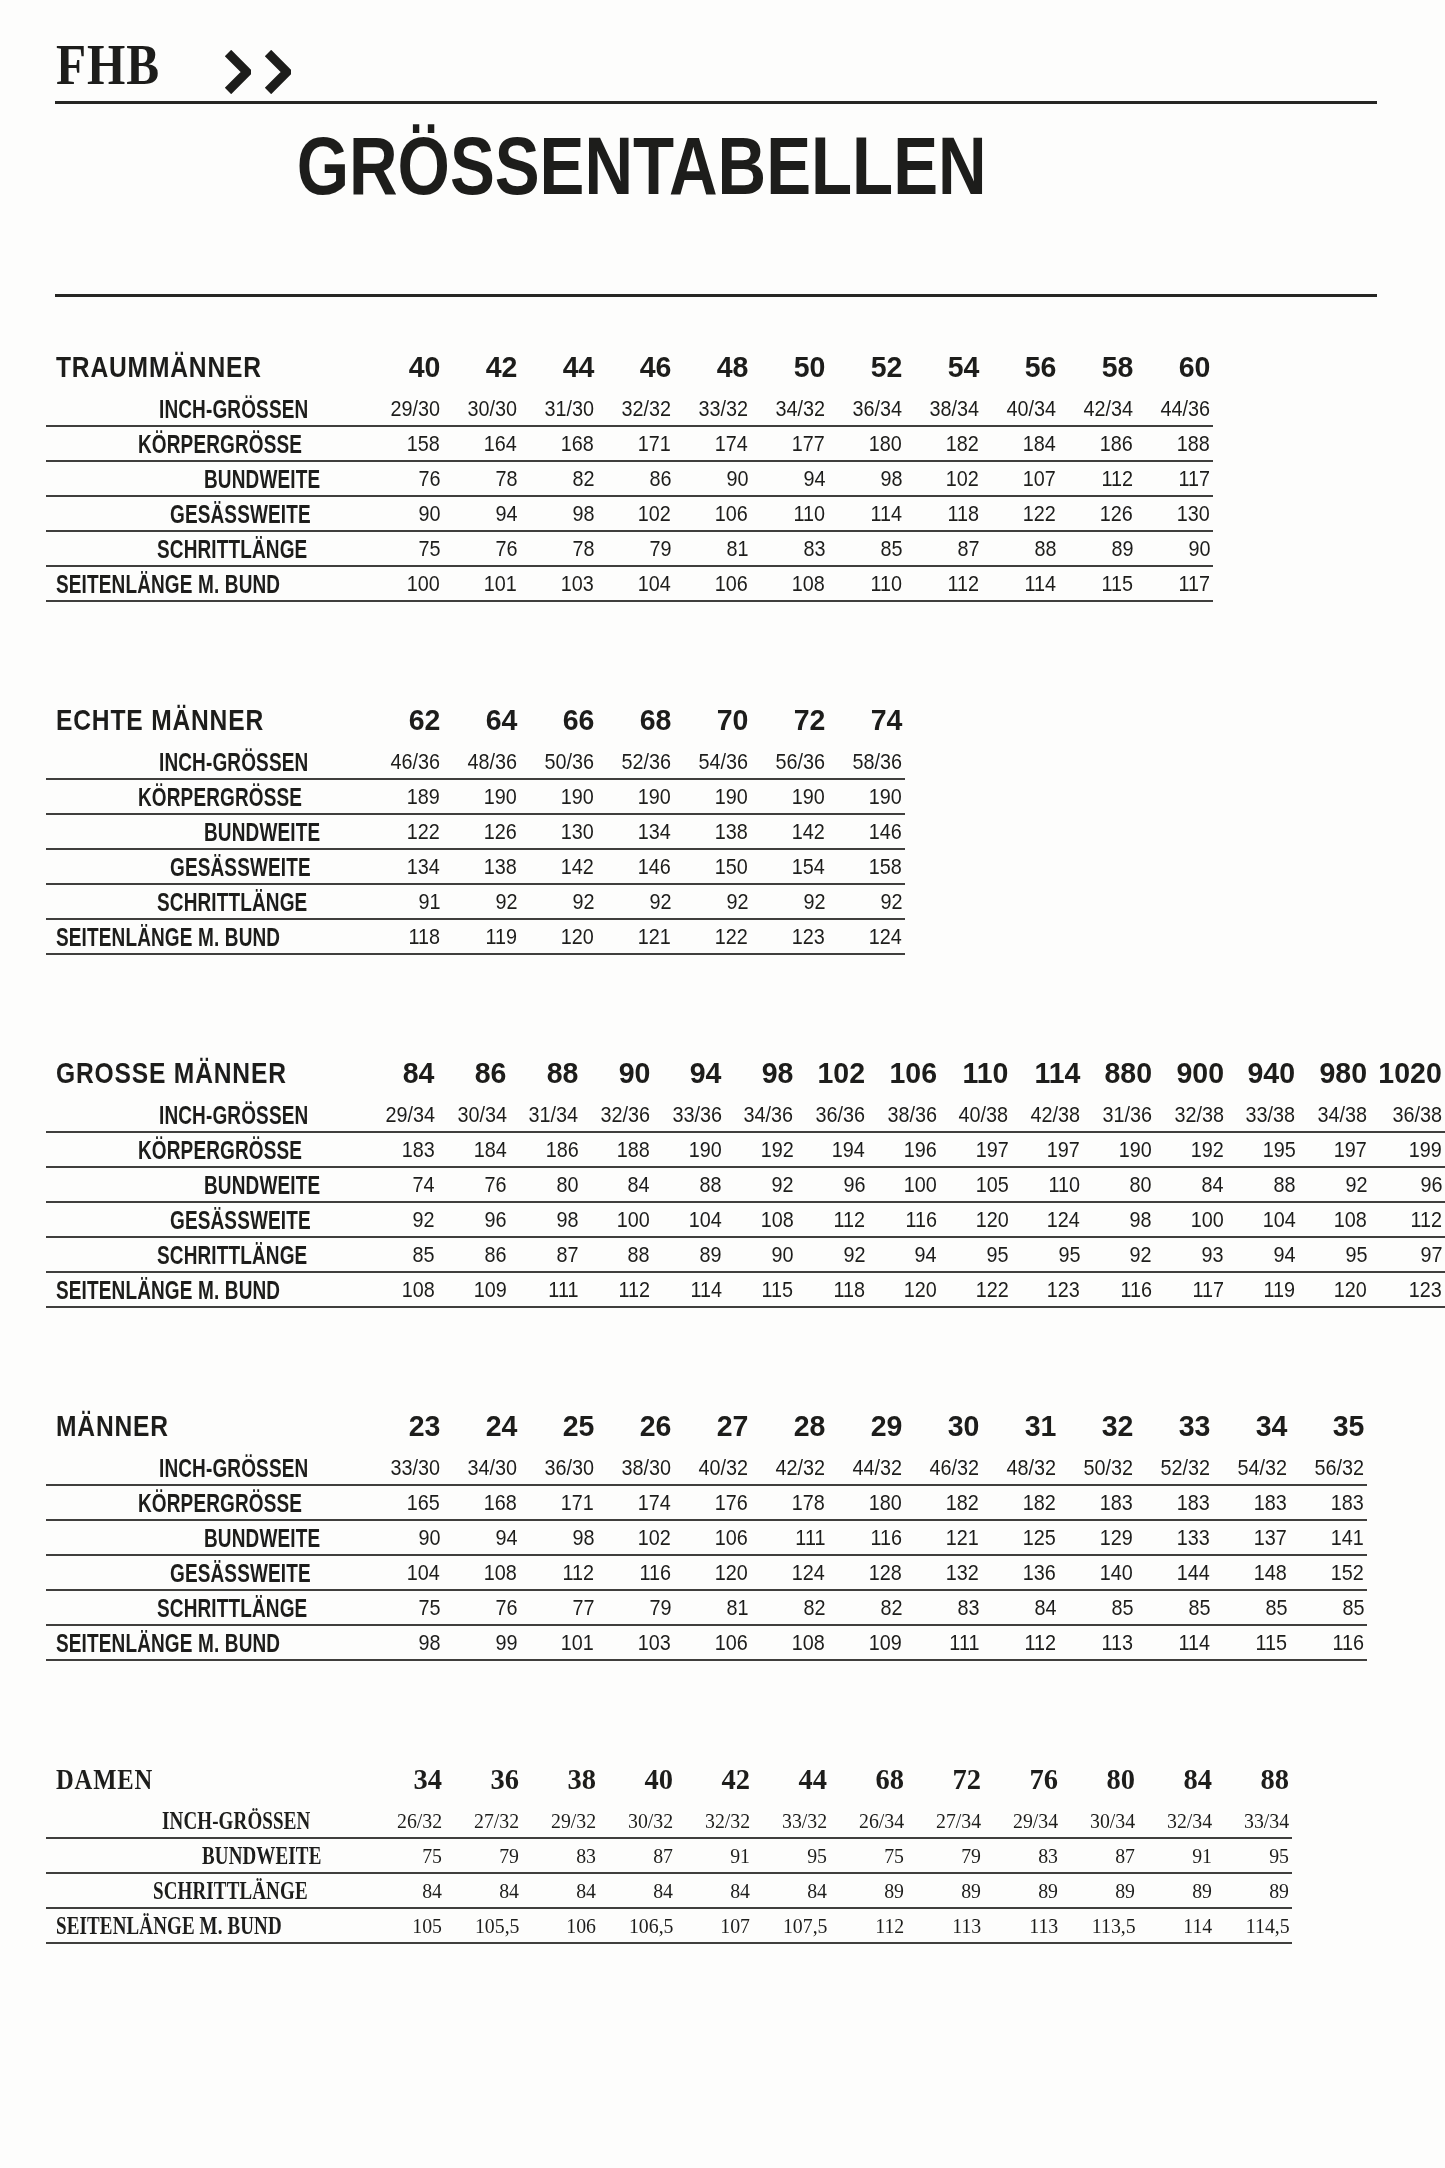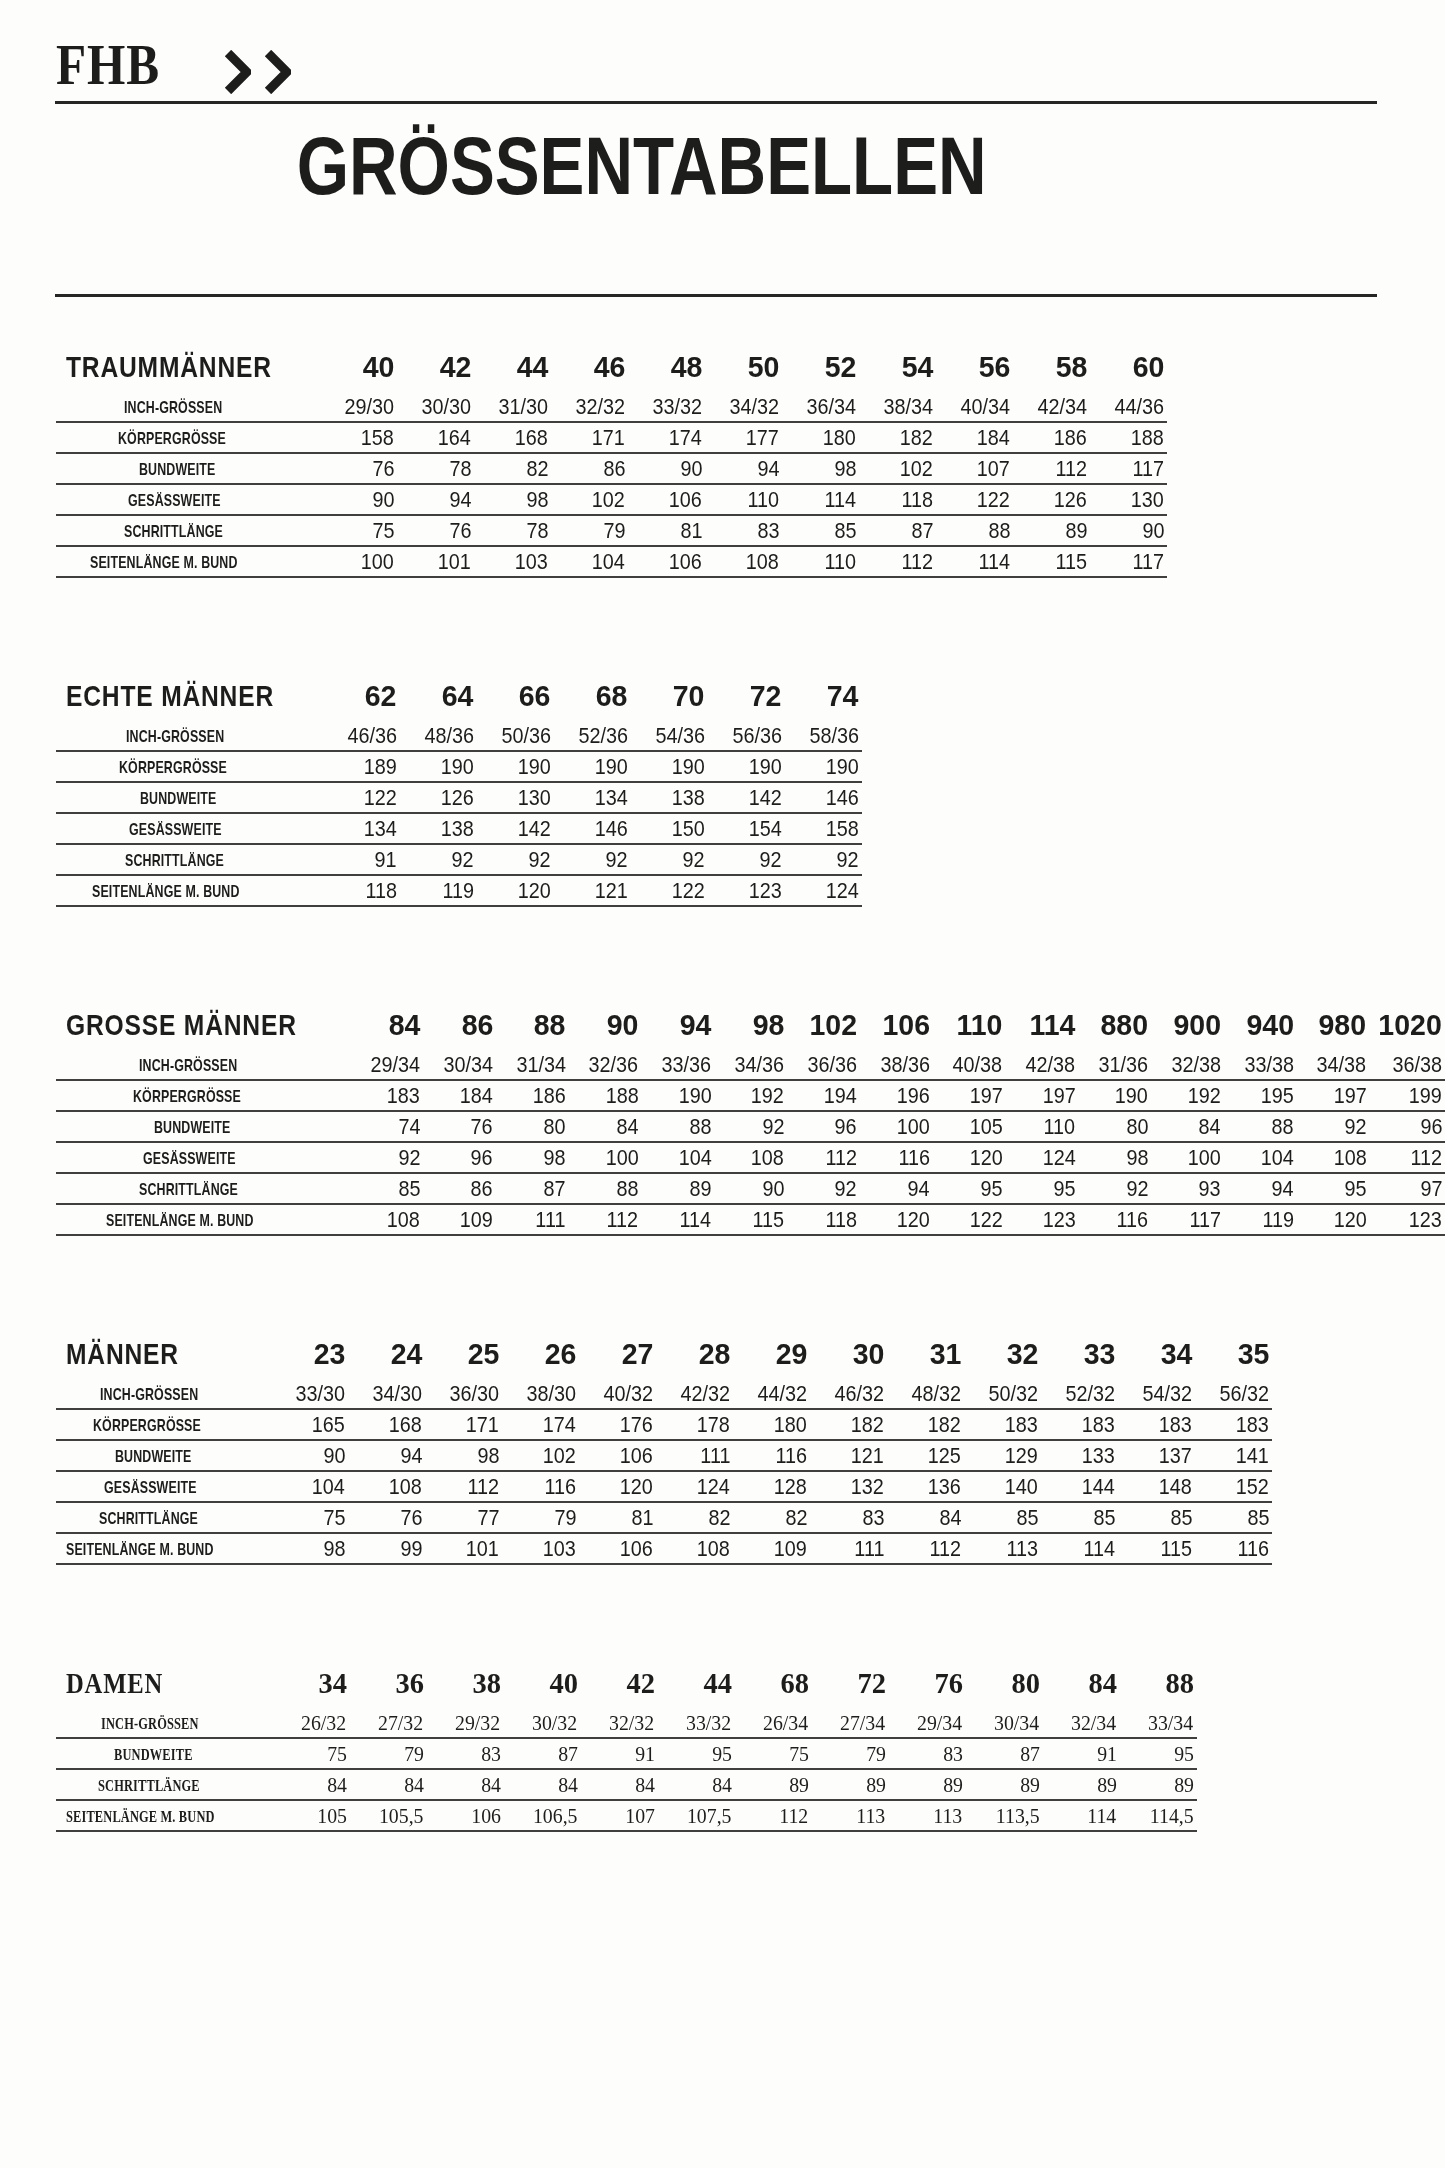--- a/index.html
+++ b/index.html
@@ -44,21 +44,21 @@
     white-space:nowrap; letter-spacing:0;
   }
   .page-subtitle-wrap { margin-top:-6px; }
   .page-subtitle {
     font-size:84px; font-weight:normal; line-height:1;
     display:inline-block; transform:scaleX(0.72); transform-origin:50% 50%;
     white-space:nowrap;
   }
 
   
-  .tables-area { position:absolute; top:352px; left:56px; }
+  .tables-area { position:absolute; top:352px; left:46px; }
 
   table.size-table {
     border-collapse:collapse; table-layout:fixed;
     margin-bottom:103px;
   }
   table.size-table:last-child { margin-bottom:0;font-family:Liberation Serif, serif; }
   .size-table col.label-col { width:215px; }
   .size-table col.val-col   { width:77px; }
 
   .size-table th {
@@ -69,21 +69,21 @@
   .size-table th.group { text-align:left; padding-left:10px; }
 
   .size-table td {
     font-size:22px; line-height:1;
     text-align:right; vertical-align:middle;
     padding:4px 3px 3px 0;
     border-bottom:2px solid #403f3d;
     white-space:nowrap;
   }
   .size-table td.label {
-    text-align:center; font-weight:bold; font-size:17px;
+    text-align:right; font-weight:bold; font-size:26px;
     padding-left:10px; letter-spacing:0.2px;
   }
 
   
   .cell-text { display:inline-block; line-height:1; }
   .size-table th .cell-text       { transform:scaleX(0.95); transform-origin:100% 50%; }
   .size-table th.group .cell-text { transform:scaleX(0.82); transform-origin:0 50%; letter-spacing:1px; }
   .size-table td .cell-text       { transform:scaleX(0.90); transform-origin:100% 50%; }
   .size-table td.label .cell-text { transform:scaleX(0.73); transform-origin:0 50%; }
 </style>

